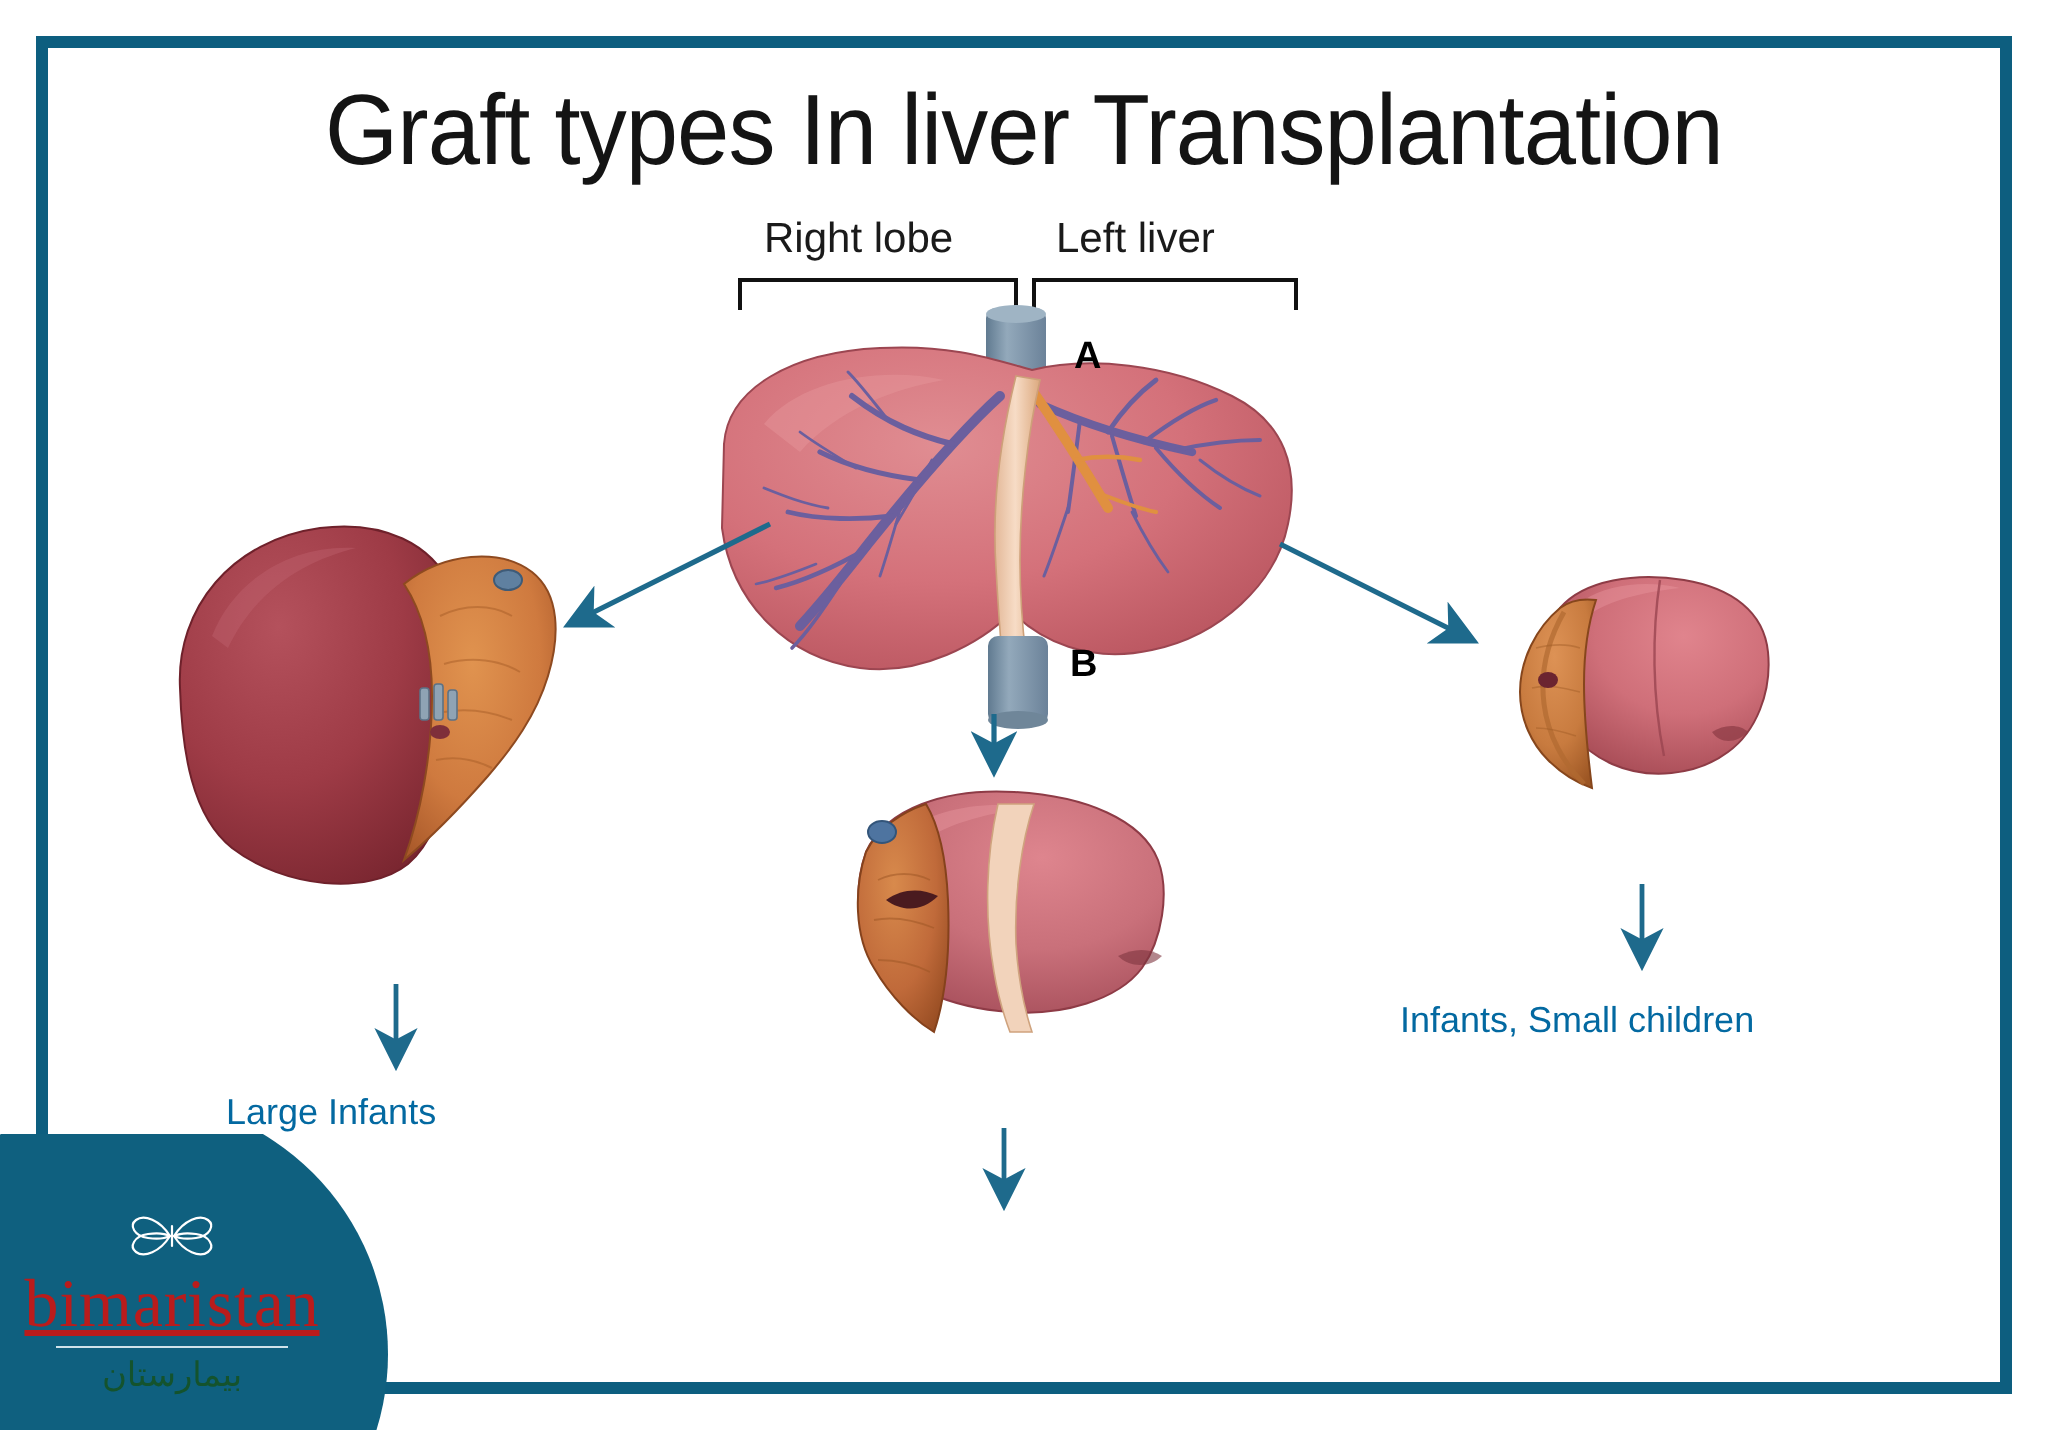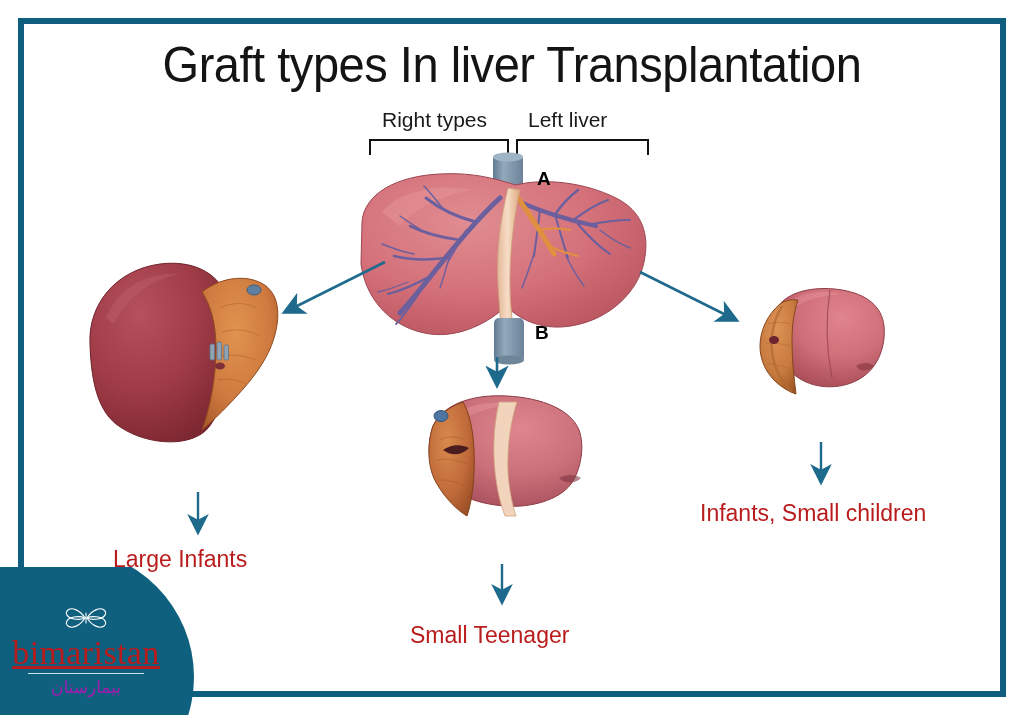--- a/index.html
+++ b/index.html
@@ -68,21 +68,21 @@
   .arrow { position:absolute; }
   #ar-left-diag  { left:275px; top:258px; width:115px; height:62px; }
   #ar-right-diag { left:636px; top:268px; width:110px; height:62px; }
   #ar-mid-down   { left:480px; top:355px; width:34px;  height:38px; }
   #ar-lg-down    { left:183px; top:490px; width:30px;  height:50px; }
   #ar-sm-down    { left:487px; top:562px; width:30px;  height:48px; }
   #ar-inf-down   { left:806px; top:440px; width:30px;  height:50px; }
 
   
   .caption {
-    position:absolute; font-size:23px; color:#b91c1c; white-space:nowrap;
+    position:absolute; font-size:18px; color:#0369a1; white-space:nowrap;
   }
   #cap-large  { left:113px; top:546px; }
   #cap-small  { left:410px; top:622px; }
   #cap-infant { left:700px; top:500px; }
 
   
   .logo-badge {
     position:absolute; left:-2px; bottom:-2px;
     width:196px; height:150px;
     overflow:hidden;
@@ -99,35 +99,35 @@
   }
   .logo-mark { width:44px; height:26px; margin-bottom:4px; }
   .logo-word {
     font-size:34px; color:#b91c1c; letter-spacing:0.4px;
     font-family:"Liberation Serif", serif;
     line-height:1.05;
     text-decoration:underline;
   }
   .logo-rule { width:116px; height:1px; background:#cfe2ea; margin:2px 0 3px; }
   .logo-ar {
-    font-size:17px; color:#a21caf; letter-spacing:2px;
+    font-size:17px; color:#14532d; letter-spacing:2px;
     direction:rtl;
   }
 </style>
 </head>
 <body>
 
 <div id="stage">
 
   <div class="frame"></div>
   <div class="frame-inner-gap"></div>
 
   <div class="title">Graft types In liver Transplantation</div>
 
-  <div class="lobe-label" id="lbl-right">Right types</div>
+  <div class="lobe-label" id="lbl-right">Right lobe</div>
   <div class="lobe-label" id="lbl-left">Left liver</div>
   <div class="bracket" id="br-right"></div>
   <div class="bracket" id="br-left"></div>
 
   <div class="fig" id="fig-main">
     <svg viewBox="0 0 310 215" width="310" height="215">
       <defs>
         <radialGradient id="gLiver" cx="38%" cy="30%" r="78%">
           <stop offset="0%" stop-color="#e08d92"></stop>
           <stop offset="55%" stop-color="#d4717a"></stop>
@@ -382,21 +382,20 @@
       <defs>
           <marker id="hInf" markerWidth="9" markerHeight="9" refX="7.5" refY="4.5" orient="auto">
         <path d="M0,0 L9,4.5 L0,9 L2.4,4.5 Z" fill="#1e6a8c"></path>
           </marker>
         </defs>
       <line x1="15" y1="2" x2="15" y2="42" stroke="#1e6a8c" stroke-width="2.4" marker-end="url(#hInf)"></line>
     </svg>
   </div>
 
   <div class="caption" id="cap-large">Large Infants</div>
-  <div class="caption" id="cap-small">Small Teenager</div>
   <div class="caption" id="cap-infant">Infants,  Small children</div>
 
   <div class="logo-badge">
     <div class="logo-disc"></div>
     <div class="logo-content">
       <svg class="logo-mark" viewBox="0 0 44 26">
         <g fill="none" stroke="#ffffff" stroke-width="1.1" stroke-linecap="round">
           <path d="M21,13 C16,5 8,2 4,5 C0.5,7.7 3,13 10,14 C15,14.7 19,14 21,13 Z"></path>
           <path d="M21,13 C16,21 8,24 4,21 C0.5,18.3 3,13 10,12 C15,11.3 19,12 21,13 Z"></path>
           <path d="M23,13 C28,5 36,2 40,5 C43.5,7.7 41,13 34,14 C29,14.7 25,14 23,13 Z"></path>

